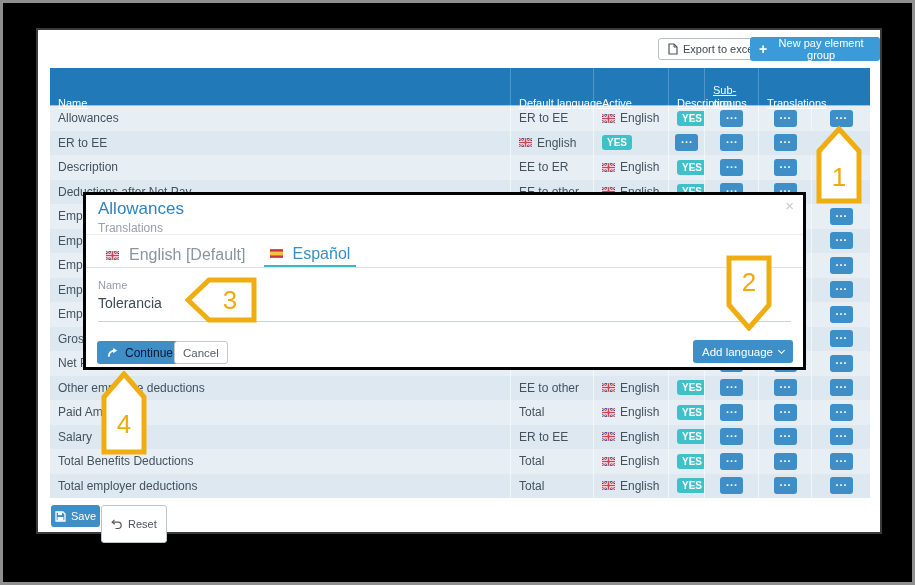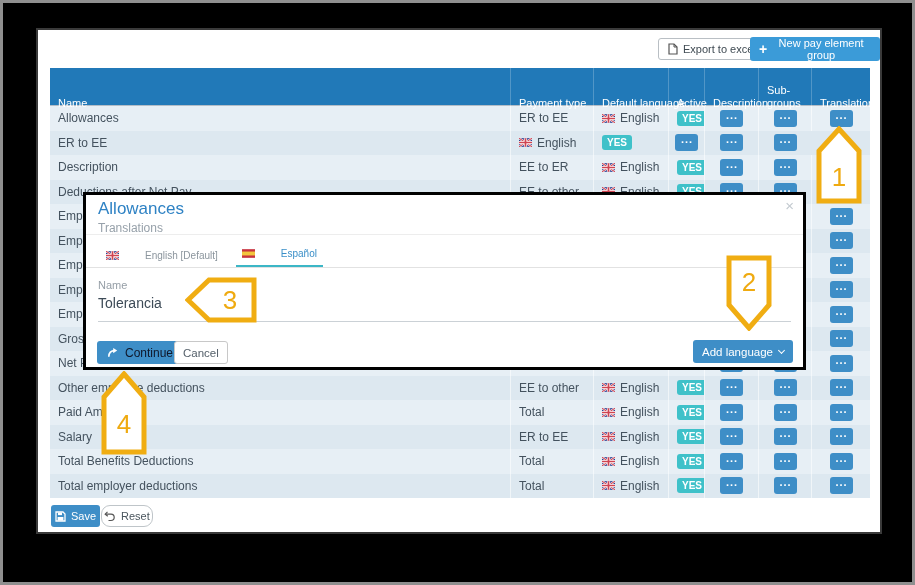--- a/index.html
+++ b/index.html
@@ -16,53 +16,53 @@
   .new-btn { position:absolute; left:712px; top:7px; height:24px; display:inline-flex;
              align-items:center; gap:4px; padding:0 9px; background:#3b9bd8; border:none;
              border-radius:3px; font-size:11px; color:#fff; cursor:pointer; }
   .new-btn .plus { font-size:14px; font-weight:bold; line-height:1; }
 
   
   .table { position:absolute; left:12px; top:38px; width:820px; }
   .thead, .tr { display:grid; grid-template-columns:460px 83px 75px 36px 54px 53px 59px; }
   .thead { background:#2179b8; height:38px; border-bottom:1px solid #b3bdc7; }
   .th { height:100%; display:flex; align-items:flex-end; padding:16px 3px 6px 8px;
-        color:#fff; font-size:11px; line-height:1.15; }
+        color:#fff; font-size:11px; line-height:1.15;text-decoration:underline; }
   .th + .th { border-left:1px solid rgba(255,255,255,0.22); }
   .th.nowrap { white-space:nowrap; }
   .tr { height:24.5px; font-size:12px; color:#44525e; }
   .tr.odd  { background:#e7eff5; }
   .tr.even { background:#dde8f0; }
   .td { height:100%; display:flex; align-items:center; padding-left:8px; overflow:hidden; white-space:nowrap; }
   .td + .td { border-left:1px solid rgba(255,255,255,0.55); }
   .td.center { justify-content:center; padding-left:0; }
   .badge { background:#3fc1c9; color:#fff; font-size:10px; font-weight:bold;
            padding:2px 5px; border-radius:3px; line-height:1.1; }
   .dots { width:23px; height:17px; background:#3e8ec7; border:none; border-radius:3px;
           color:#fff; font-size:11px; font-weight:bold; letter-spacing:1px; line-height:1;
           display:flex; align-items:center; justify-content:center; padding:0 0 6px 1px; cursor:pointer; }
   .flag { display:inline-block; width:13px; height:9px; margin-right:5px; flex:0 0 auto; }
 
   
   .save-btn { position:absolute; left:13px; top:475px; height:22px; display:inline-flex;
               align-items:center; gap:5px; padding:0 4px; background:#3e8ec7; border:none;
               border-radius:3px; font-size:11px; color:#fff; cursor:pointer; }
-  .reset-btn { position:absolute; left:63px; top:475px; height:22px; display:inline-flex;
-               align-items:center; gap:5px; padding:0 2px; background:#fff;
-               border:1px solid #bfc5c9; border-radius:9px; font-size:11px; color:#4a555d; cursor:pointer; }
+  .reset-btn { position:absolute; left:63px; top:475px; height:38px; display:inline-flex;
+               align-items:center; gap:5px; padding:0 9px; background:#fff;
+               border:1px solid #bfc5c9; border-radius:3px; font-size:11px; color:#4a555d; cursor:pointer; }
 
   
   .modal { position:absolute; left:83px; top:192px; width:723px; height:178px;
            background:#fff; border:3px solid #000; z-index:5; }
   .modal-title { position:absolute; left:12px; top:4px; font-size:17px; color:#2e82c4; }
   .modal-subtitle { position:absolute; left:12px; top:26px; font-size:12px; color:#97a1aa; }
   .modal-close { position:absolute; right:9px; top:3px; font-size:15px; color:#c3cad0; cursor:pointer; line-height:1; }
   .divider1 { position:absolute; left:0; right:0; top:39px; height:1px; background:#ededed; }
   .tabs { position:absolute; left:14px; top:47px; height:26px; display:flex; gap:12px; }
-  .tab { display:flex; align-items:center; gap:21px; padding:0 6px; font-size:10px;
+  .tab { display:flex; align-items:center; gap:5px; padding:0 6px; font-size:16px;
          color:#8b959d; cursor:pointer; height:26px; }
   .tab.active { color:#3a8fc8; border-bottom:3px solid #3cb6c6; }
   .tabs-divider { position:absolute; left:0; right:0; top:72px; height:1px; background:#e2e2e2; }
   .field-label { position:absolute; left:12px; top:84px; font-size:11px; color:#959ea6; }
   .field-value { position:absolute; left:12px; top:100px; font-size:14px; color:#3d4b57; cursor:text; }
   .field-line { position:absolute; left:12px; right:12px; top:126px; height:1px; background:#cbd1d6; }
   .continue-btn { position:absolute; left:11px; top:146px; height:23px; display:inline-flex;
                   align-items:center; gap:6px; padding:0 10px; background:#3e8ec7; border:none;
                   border-radius:3px; font-size:12px; color:#0f172a; cursor:pointer; }
   .cancel-btn { position:absolute; left:88px; top:146px; height:23px; display:inline-flex;
@@ -93,21 +93,20 @@
       <span>Export to excel</span>
     </button>
     <button class="new-btn">
       <span class="plus">+</span>
       <span>New pay element group</span>
     </button>
 
     <div class="table">
       <div class="thead">
         <div class="th">Name</div>
-        <div class="th nowrap">Payment type</div>
         <div class="th nowrap">Default language</div>
         <div class="th nowrap">Active</div>
         <div class="th nowrap">Description</div>
         <div class="th">Sub-groups</div>
         <div class="th nowrap">Translations</div>
       </div>
       <div id="tbody">
   <div class="tr odd">
     <div class="td c-name">Allowances</div>
     <div class="td c-ptype">ER to EE</div>

